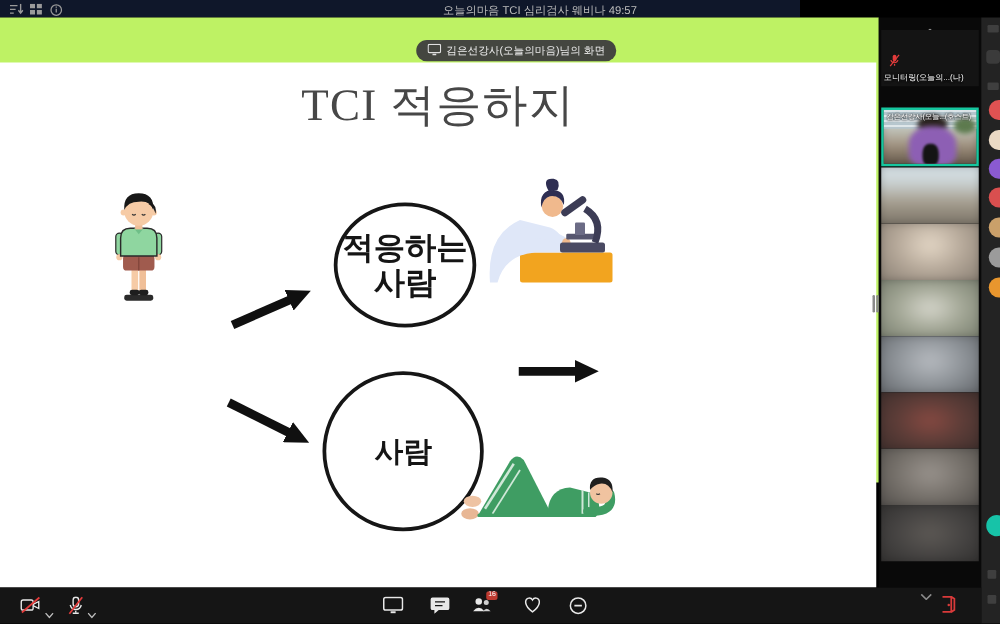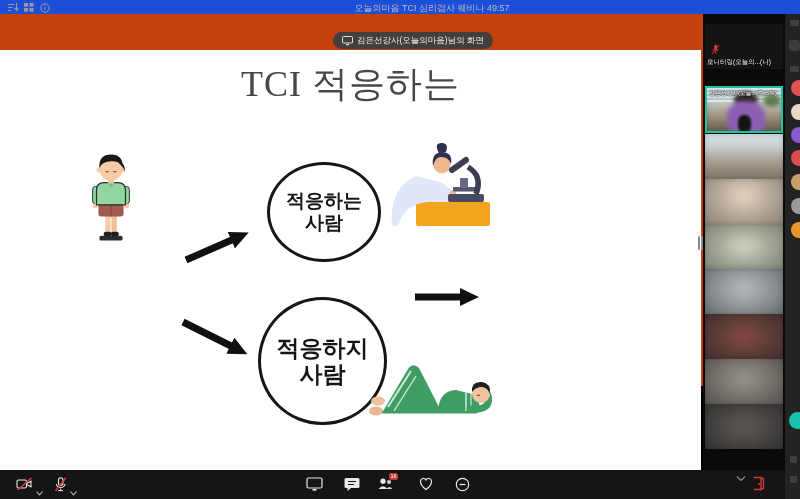--- a/index.html
+++ b/index.html
@@ -1,42 +1,42 @@
 <!DOCTYPE html>
 <html><head>
 <meta charset="utf-8">
 <style>
   * { margin:0; padding:0; box-sizing:border-box; }
   html,body { background:#000; }
   .screen { position:relative; width:800px; height:499px; background:#000; overflow:hidden;
             font-family:"Liberation Sans", sans-serif; }
 
   
-  .topbar { position:absolute; left:0; top:0; width:800px; height:14px; background:#1d4ed8; }
+  .topbar { position:absolute; left:0; top:0; width:640px; height:14px; background:#0f172a; }
   .tb-ico { position:absolute; top:3px; width:10px; height:9px; color:#9a9a9a; }
   .tb-ico svg { display:block; }
   .topbar-title { position:absolute; left:432px; top:2px; transform:translateX(-50%);
                   font-size:9px; color:#bdbdbd; white-space:nowrap; }
 
   
-  .stage { position:absolute; left:0; top:14px; width:703px; height:372px; background:#c2410c;text-decoration:underline; }
+  .stage { position:absolute; left:0; top:14px; width:703px; height:372px; background:#bef264;text-decoration:underline; }
   .share-pill { position:absolute; left:333px; top:18px; height:17px; padding:0 9px;
                 background:rgba(62,62,62,.96); border-radius:9px; display:flex; align-items:center;
                 gap:4px; }
   .share-pill .txt { font-size:8.5px; color:#efefef; white-space:nowrap; }
 
   .slide { position:absolute; left:0; top:36px; width:701px; height:420px; background:#ffffff; }
   .slide-title { position:absolute; left:0; top:10px; width:100%; text-align:center;
                  font-family:"Liberation Serif", serif; font-size:36px; color:#474747;
                  letter-spacing:1px; }
   .circle { position:absolute; border:3px solid #161616; border-radius:50%; background:#fff;
             display:flex; flex-direction:column; align-items:center; justify-content:center;
             font-weight:bold; color:#151515; text-align:center; }
   .circle.c1 { left:50px;  top:190px; width:118px; height:118px; font-size:30px; }
-  .circle.c2 { left:267px; top:112px; width:114px; height:100px; font-size:19px; line-height:1.14;text-align:right; }
+  .circle.c2 { left:267px; top:112px; width:114px; height:100px; font-size:25px; line-height:1.14;text-align:right; }
   .circle.c3 { left:258px; top:247px; width:129px; height:128px; font-size:23px; line-height:1.13; }
   .arrows { position:absolute; left:0; top:0; pointer-events:none; }
   .illus { position:absolute; }
 
   
   .sidebar { position:absolute; left:703px; top:14px; width:82px; height:456px; background:#090909; }
   .sb-collapse { position:absolute; left:36px; top:1px; }
   .vid { position:absolute; left:2px; width:78px; height:45px; overflow:hidden; background:#101010; }
   .vid .b { position:absolute; inset:-6px; filter:blur(5px); }
   .vid-label { position:absolute; left:2px; font-size:6.5px; color:#fff; white-space:nowrap;
@@ -122,39 +122,38 @@
       <span>
         <svg width="11" height="10" viewBox="0 0 11 10">
             <rect x="0.5" y="0.5" width="10" height="6.5" rx="1" stroke="#e0e0e0" stroke-width="1" fill="none"></rect>
             <rect x="4" y="8" width="3" height="1.2" fill="#e0e0e0"></rect>
           </svg>
       </span>
       <span class="txt">김은선강사(오늘의마음)님의 화면</span>
     </div>
 
     <div class="slide">
-      <div class="slide-title">TCI 적응하는</div>
+      <div class="slide-title">TCI 적응하지</div>
 
       <svg class="arrows" width="701" height="420" viewBox="0 0 701 420">
         <defs>
           <marker id="ah" markerUnits="userSpaceOnUse" markerWidth="20" markerHeight="18" refX="3" refY="9" orient="auto">
             <path d="M0,0 L19,9 L0,18 Z" fill="#101010"></path>
           </marker>
         </defs>
         <line x1="186" y1="210" x2="234" y2="189" stroke="#101010" stroke-width="7" marker-end="url(#ah)"></line>
         <line x1="183" y1="272" x2="233" y2="297" stroke="#101010" stroke-width="7" marker-end="url(#ah)"></line>
         <line x1="415" y1="247" x2="463" y2="247" stroke="#101010" stroke-width="7" marker-end="url(#ah)"></line>
       </svg>
 
       <div class="circle c2">
         <span>적응하는</span>
         <span>사람</span>
       </div>
       <div class="circle c3">
-        <span>적응하지</span>
         <span>사람</span>
       </div>
 
       <svg class="illus" style="left:82px; top:100px" width="58" height="98" viewBox="0 0 60 100">
         <rect x="18" y="88" width="24" height="5" rx="2" fill="#2a2a2a"></rect>
         <rect x="24" y="66" width="5.5" height="20" fill="#f6cba6"></rect>
         <rect x="30.5" y="66" width="5.5" height="20" fill="#f0bf98"></rect>
         <rect x="22.5" y="84" width="8" height="4.5" rx="2" fill="#1e1e1e"></rect>
         <rect x="30" y="84" width="8" height="4.5" rx="2" fill="#1e1e1e"></rect>
         <rect x="17" y="55" width="26" height="13" rx="3" fill="#a05b4e"></rect>

